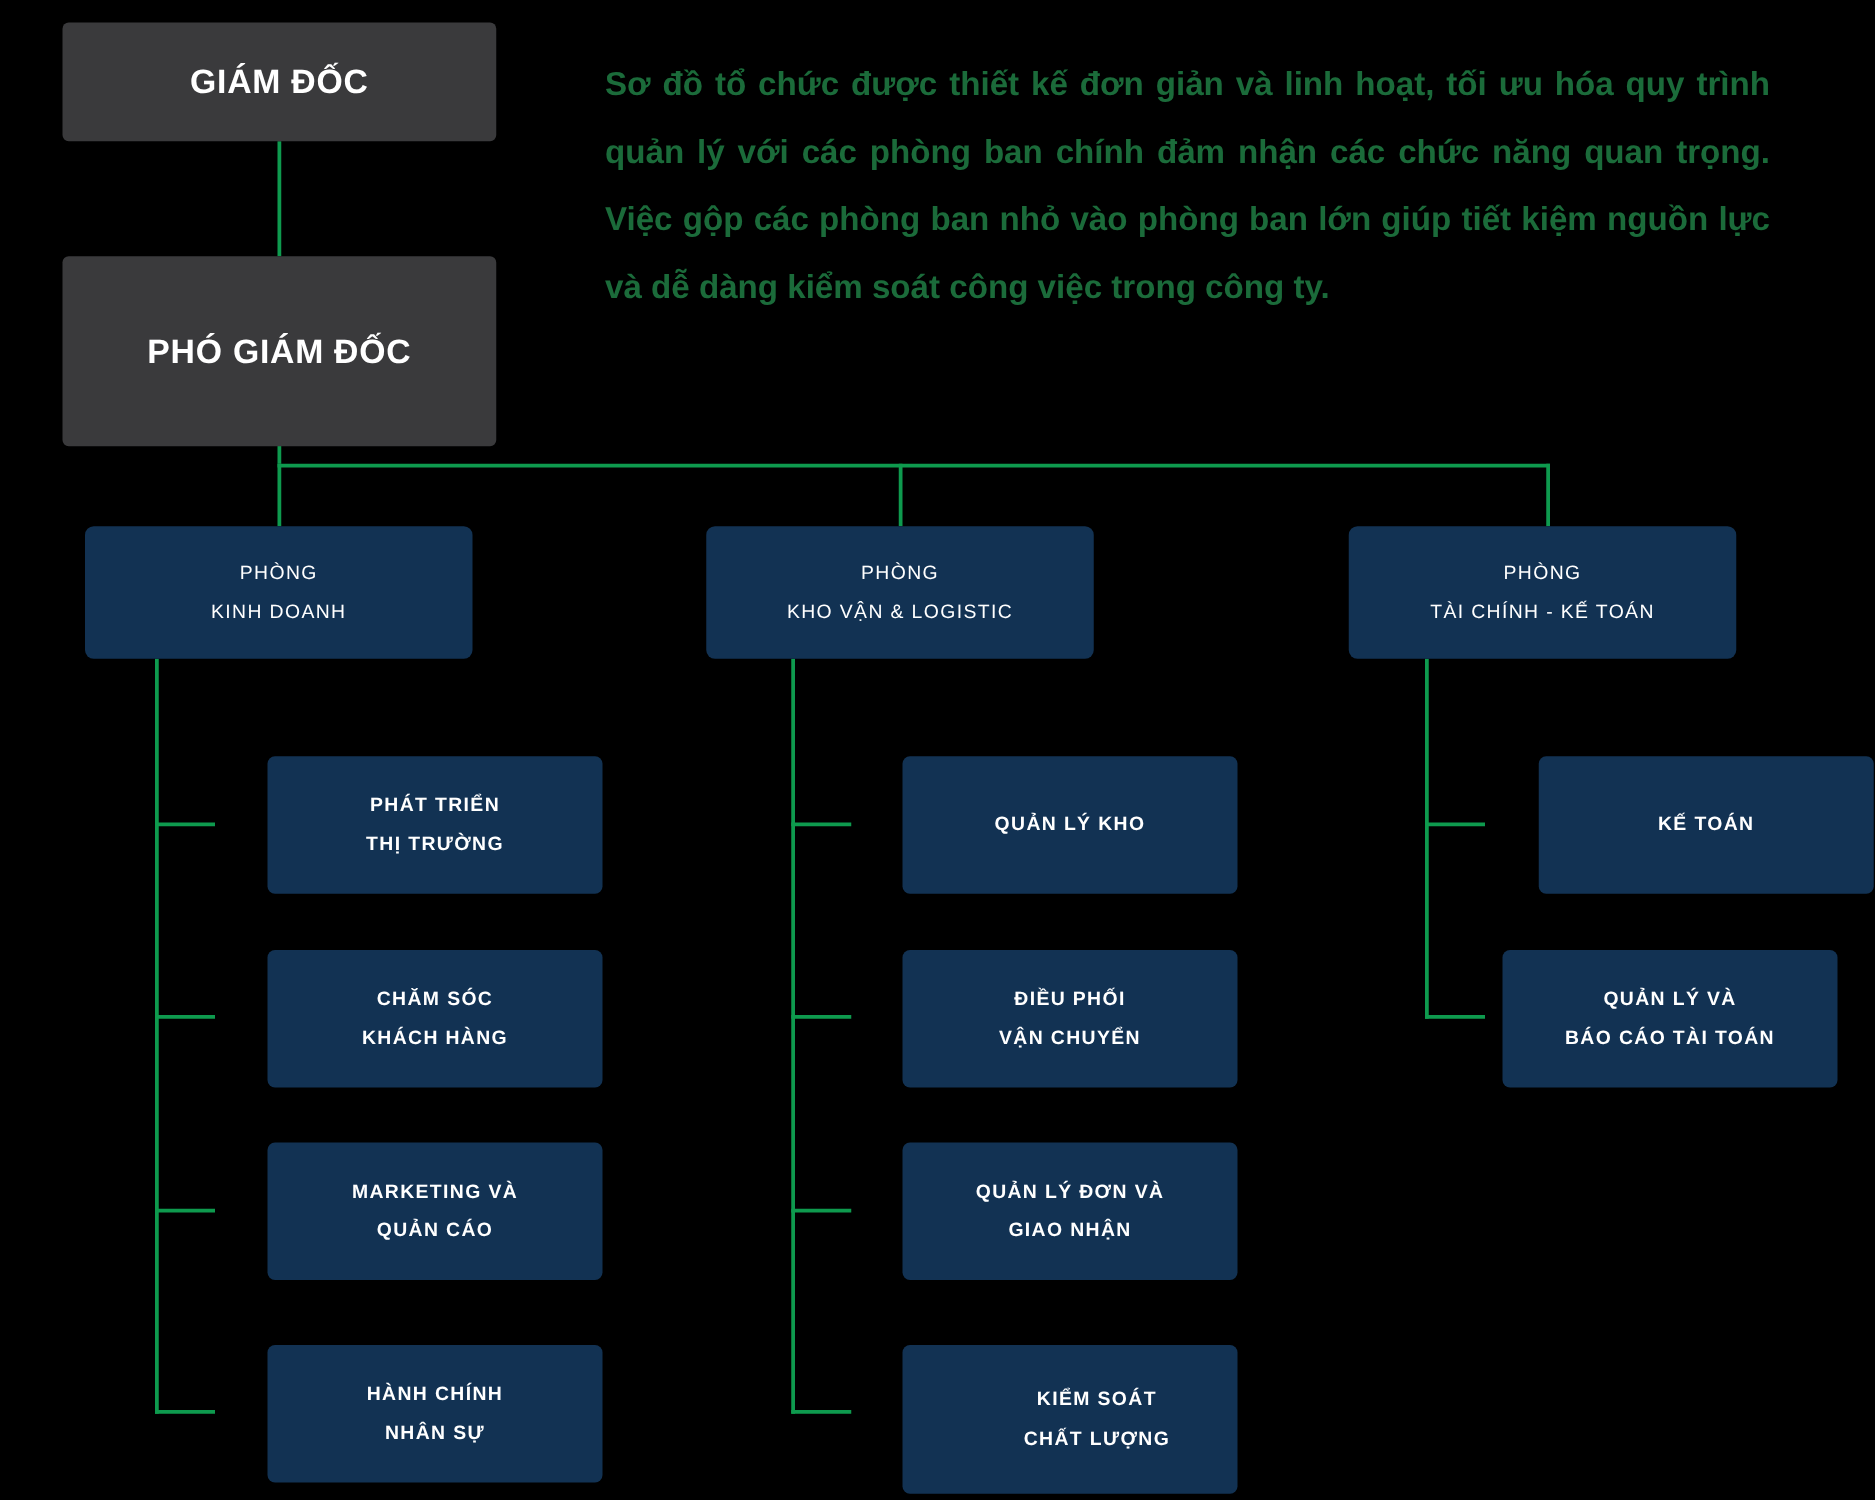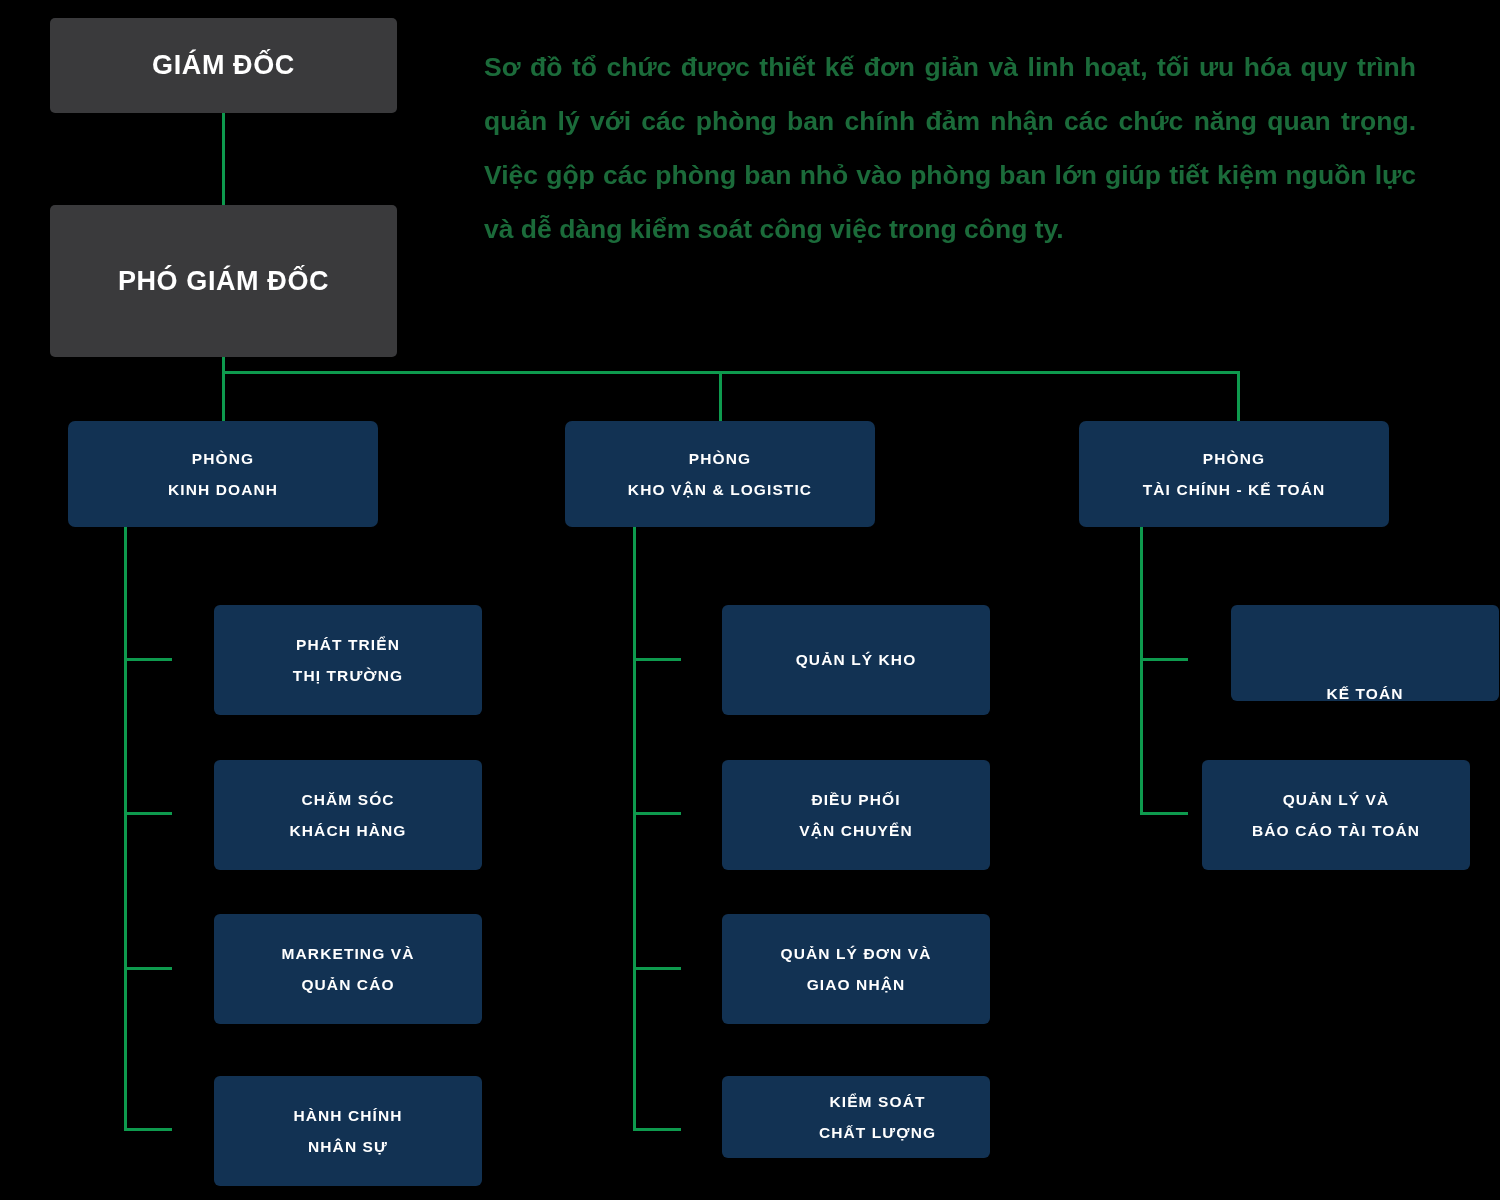--- a/index.html
+++ b/index.html
@@ -34,21 +34,21 @@
     background: #3a3a3c;
     border-radius: 5px;
     font-size: 27px;
     font-weight: bold;
     letter-spacing: 0.6px;
   }
   .box-dept {
     background: #123253;
     border-radius: 7px;
     font-size: 15.5px;
-    font-weight: bold;
+    font-weight: normal;
     letter-spacing: 1.1px;
     line-height: 1.0;
   }
   .box-dept .line2 { margin-top: 16px; }
   .box-child {
     background: #123253;
     border-radius: 6px;
     font-size: 15.5px;
     font-weight: bold;
     letter-spacing: 1.1px;
@@ -154,36 +154,36 @@
     <span>QUẢN LÝ KHO</span>
   </div>
   <div class="box box-child" style="left:678px; top:914px; width:268px; height:110px;">
     <span>QUẢN LÝ ĐƠN VÀ</span>
     <span class="line2">GIAO NHẬN</span>
   </div>
   <div class="box box-child" style="left:678px; top:760px; width:268px; height:110px;">
     <span>ĐIỀU PHỐI</span>
     <span class="line2">VẬN CHUYỂN</span>
   </div>
-  <div class="box box-child" style="left:678px; top:1076px; width:268px; height:82px;padding-left:43px;">
+  <div class="box box-child" style="left:678px; top:1076px; width:268px; height:119px;padding-left:43px;">
     <span>KIỂM SOÁT</span>
     <span class="line2">CHẤT LƯỢNG</span>
   </div>
 
   <div class="box box-dept" style="left:1079px; top:421px; width:310px; height:106px;">
     <span>PHÒNG</span>
     <span class="line2">TÀI CHÍNH - KẾ TOÁN</span>
   </div>
 
   <div class="vline" style="left:1140px; top:527px; height:288px;"></div>
 
   <div class="hline" style="left:1140px; top:658px; width:48px;"></div>
   <div class="hline" style="left:1140px; top:812px; width:48px;"></div>
 
-  <div class="box box-child" style="left:1187px; top:605px; width:268px; height:96px;justify-content:flex-end;">
+  <div class="box box-child" style="left:1187px; top:605px; width:268px; height:110px;">
     <span>KẾ TOÁN</span>
   </div>
   <div class="box box-child" style="left:1158px; top:760px; width:268px; height:110px;">
     <span>QUẢN LÝ VÀ</span>
     <span class="line2">BÁO CÁO TÀI TOÁN</span>
   </div>
 
   <div id="description">Sơ đồ tổ chức được thiết kế đơn giản và linh hoạt, tối ưu hóa quy trình quản lý với các phòng ban chính đảm nhận các chức năng quan trọng. Việc gộp các phòng ban nhỏ vào phòng ban lớn giúp tiết kiệm nguồn lực và dễ dàng kiểm soát công việc trong công ty.</div>
 
 </div>

